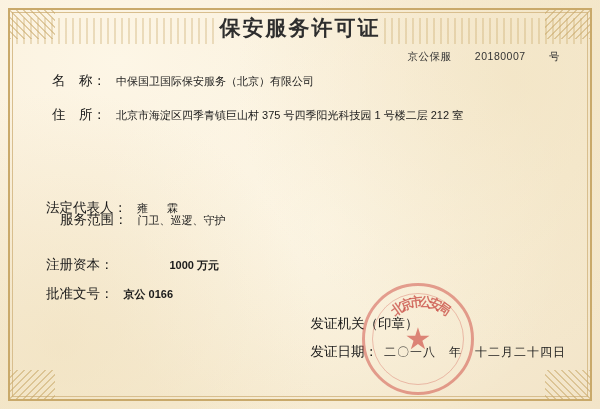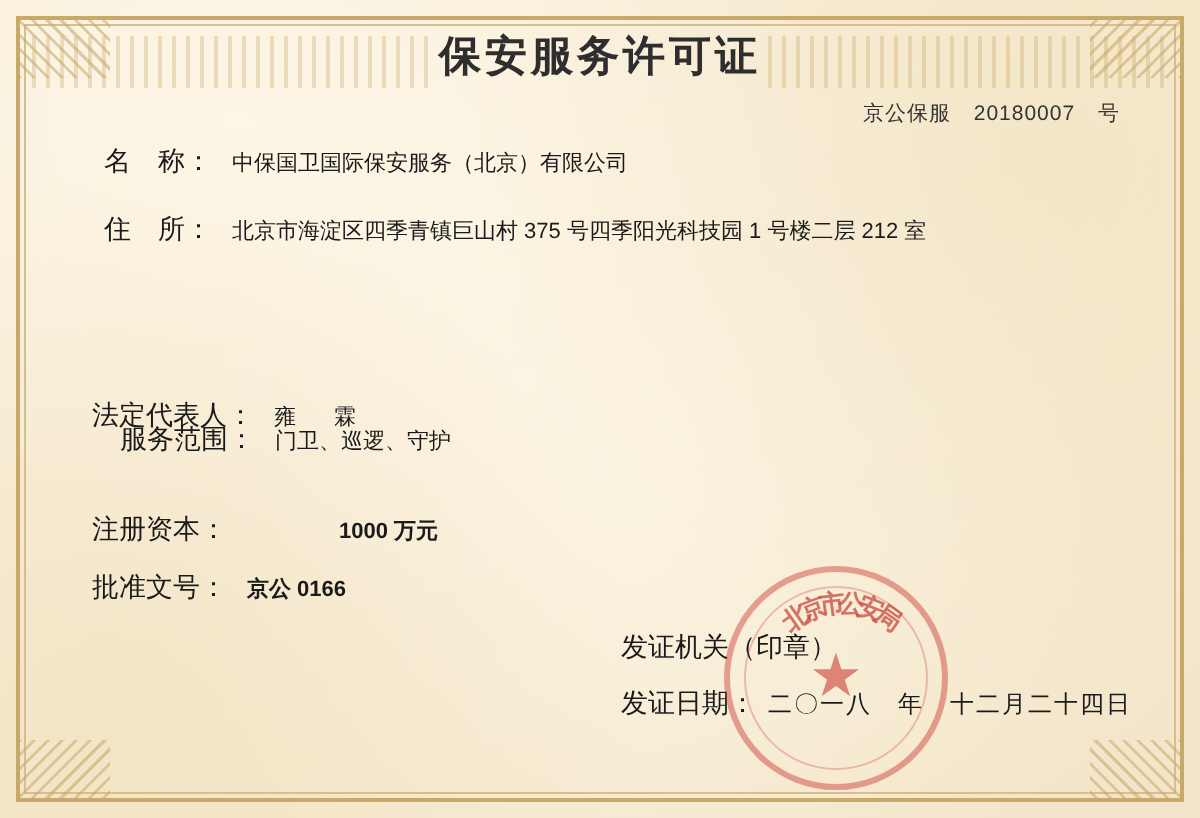--- a/index.html
+++ b/index.html
@@ -80,21 +80,21 @@
   }
 
   .serial {
     position: absolute;
     top: 50px;
     right: 40px;
     font-size: 10.5px;
     color: #333;
     letter-spacing: .5px;
   }
-  .serial .num { margin: 0 8px; }
+  .serial .num { margin: 0 20px; }
 
   
   .field {
     position: absolute;
     display: flex;
     align-items: baseline;
     font-size: 12px;
     color: #1d1d1d;
   }
   .field .label {

